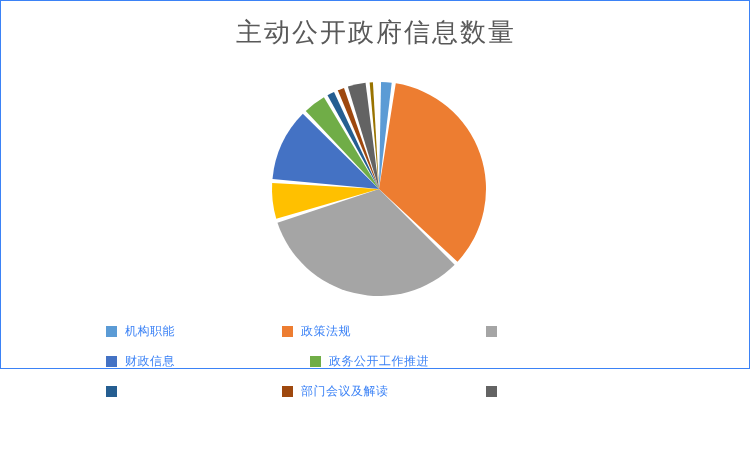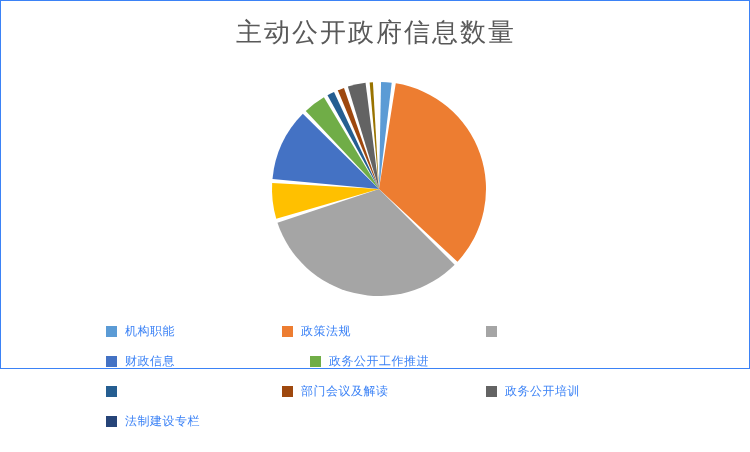--- a/index.html
+++ b/index.html
@@ -133,24 +133,19 @@
       <div class="legend-row">
         <div class="legend-item col-0">
           <span class="legend-swatch" style="background: rgb(37, 94, 145);"></span>
         </div>
         <div class="legend-item col-1">
           <span class="legend-swatch" style="background: rgb(158, 72, 14);"></span>
           <span class="legend-label">部门会议及解读</span>
         </div>
         <div class="legend-item col-2">
           <span class="legend-swatch" style="background: rgb(99, 99, 99);"></span>
-          <span class="legend-label">政务公开培训</span>
         </div>
       </div>
       <div class="legend-row">
-        <div class="legend-item col-1">
-          <span class="legend-swatch" style="background: rgb(38, 68, 120);"></span>
-          <span class="legend-label">法制建设专栏</span>
-        </div>
       </div>
     </div>
 
 </div>
 
 </body></html>

